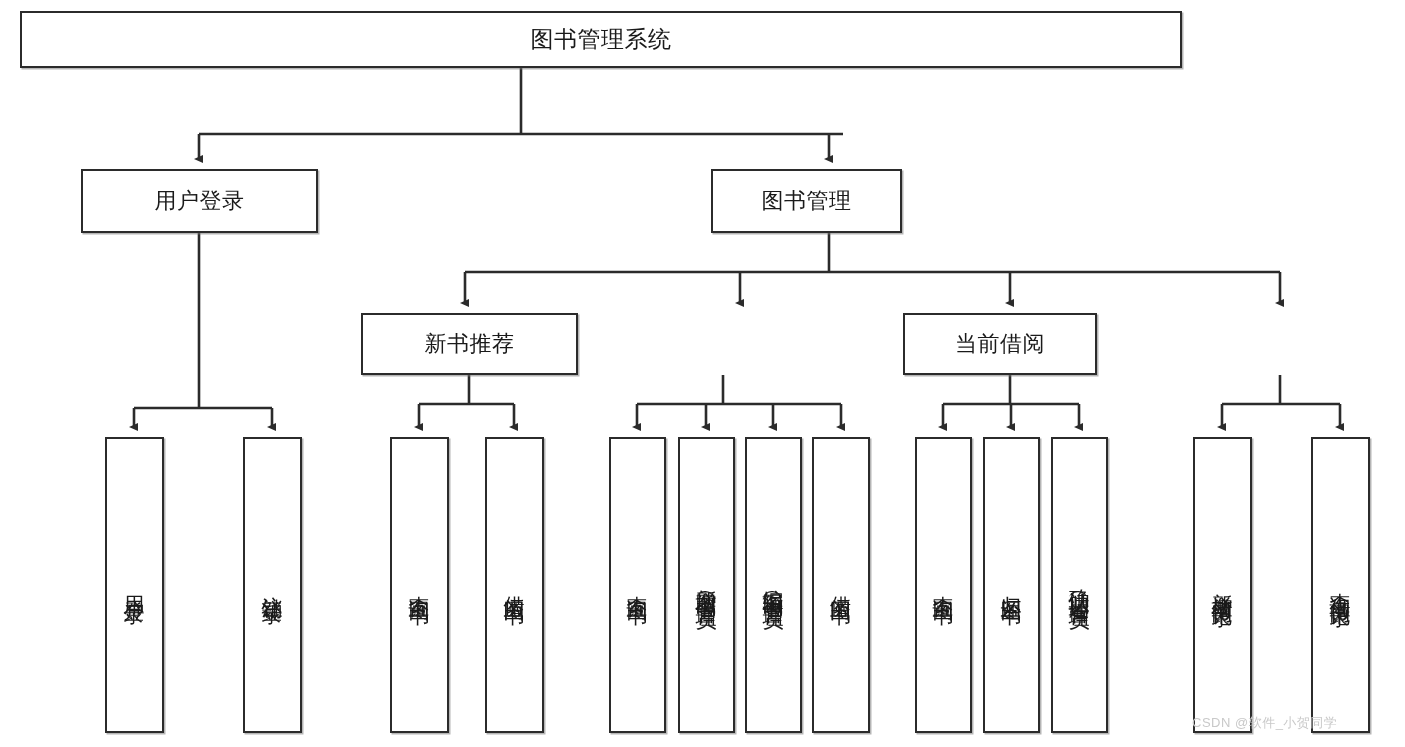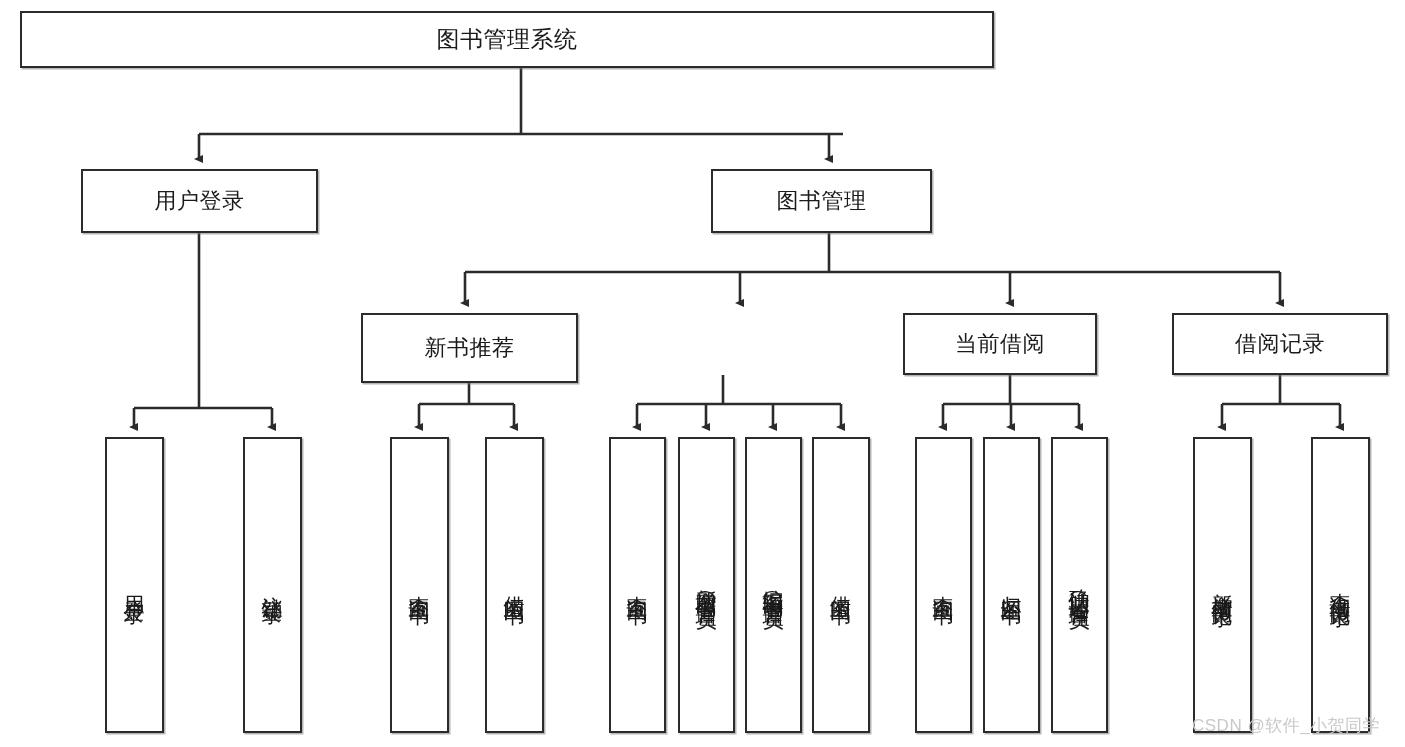--- a/index.html
+++ b/index.html
@@ -58,21 +58,21 @@
     text-orientation: upright;
     font-size: 21px;
     letter-spacing: 3px;
     line-height: 1;
     max-height: 280px;
   }
   #watermark {
     position: absolute;
     left: 1192px;
     top: 714px;
-    font-size: 17px;
+    font-size: 13px;
     color: #c9c9c9;
     white-space: nowrap;
     z-index: 5;
     letter-spacing: 0.5px;
   }
 </style>
 </head>
 <body>
 
 <div id="diagram">
@@ -120,39 +120,36 @@
       <path d="M1011,404 L1011,427" marker-end="url(#arrow)"></path>
       <path d="M1079,404 L1079,427" marker-end="url(#arrow)"></path>
 
       <path d="M1280,375 L1280,404"></path>
       <path d="M1222,404 L1340,404"></path>
       <path d="M1222,404 L1222,427" marker-end="url(#arrow)"></path>
       <path d="M1340,404 L1340,427" marker-end="url(#arrow)"></path>
     </g>
   </svg>
 
-  <div class="node root horiz" style="left:20px; top:11px; width:974px; height:57px;">
+  <div class="node root horiz" style="left:20px; top:11px; width:1162px; height:57px;">
     <span class="node-label">图书管理系统</span>
   </div>
 
   <div class="node horiz" style="left:81px; top:169px; width:237px; height:64px;">
     <span class="node-label">用户登录</span>
   </div>
-  <div class="node horiz" style="left:711px; top:169px; width:221px; height:64px;">
+  <div class="node horiz" style="left:711px; top:169px; width:191px; height:64px;">
     <span class="node-label">图书管理</span>
   </div>
 
-  <div class="node horiz" style="left:361px; top:313px; width:217px; height:70px;">
+  <div class="node horiz" style="left:361px; top:313px; width:217px; height:62px;">
     <span class="node-label">新书推荐</span>
   </div>
   <div class="node horiz" style="left:903px; top:313px; width:194px; height:62px;">
     <span class="node-label">当前借阅</span>
-  </div>
-  <div class="node horiz" style="left:1172px; top:313px; width:216px; height:62px;">
-    <span class="node-label">借阅记录</span>
   </div>
 
   <div class="node vert" style="left:105px; top:437px; width:59px; height:296px;">
     <span class="node-label">用户登录</span>
   </div>
   <div class="node vert" style="left:243px; top:437px; width:59px; height:296px;">
     <span class="node-label">注销登录</span>
   </div>
 
   <div class="node vert" style="left:390px; top:437px; width:59px; height:296px;">

